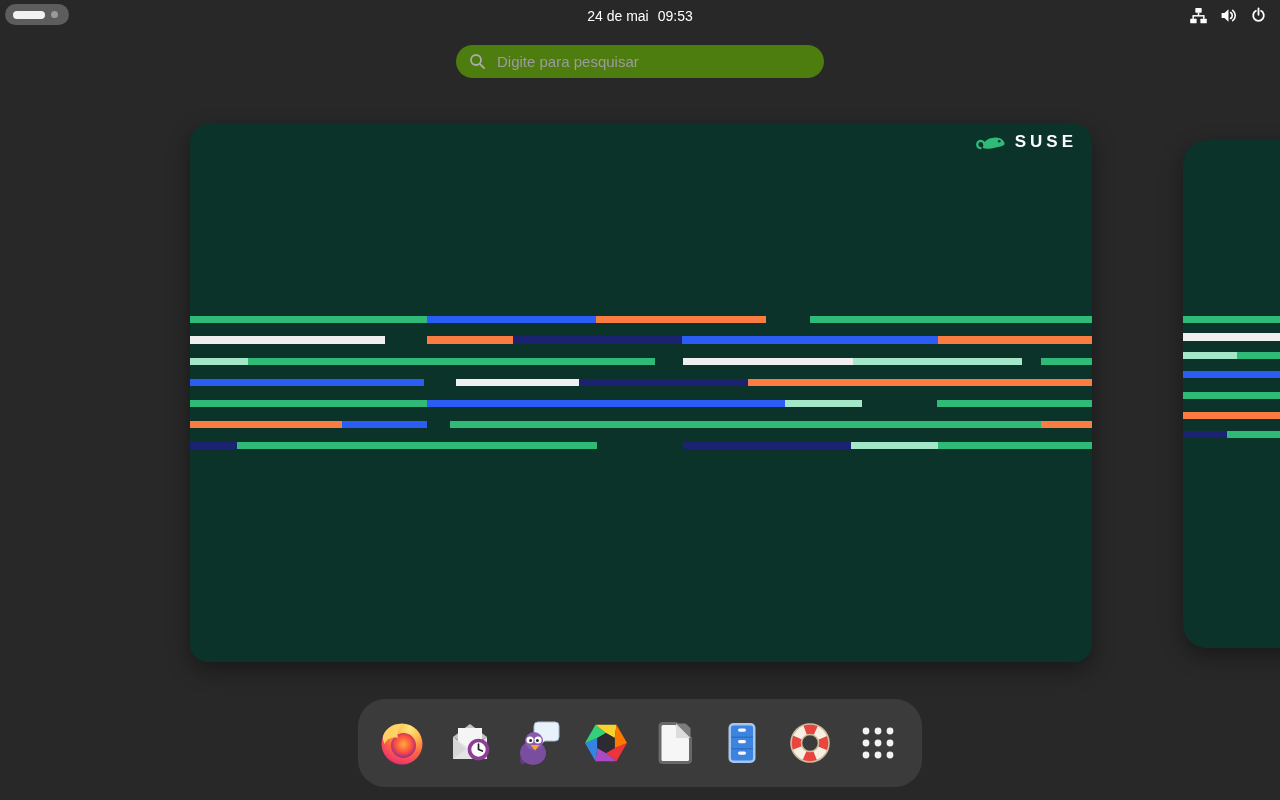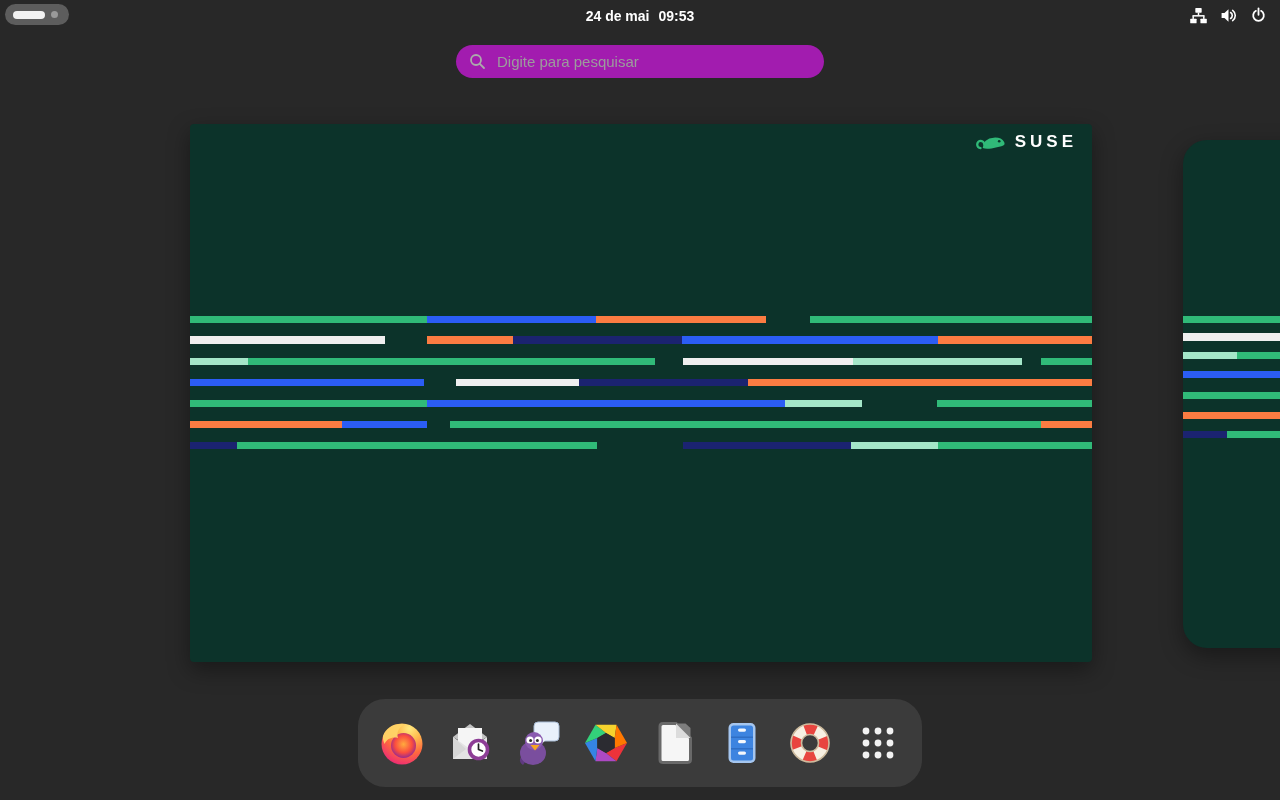--- a/index.html
+++ b/index.html
@@ -4,33 +4,33 @@
 <style>
   *{margin:0;padding:0;box-sizing:border-box}
   html,body{width:1280px;height:800px;overflow:hidden}
   body{background:#282828;font-family:"Liberation Sans","DejaVu Sans",sans-serif;position:relative}
 
   
   .topbar{position:absolute;top:0;left:0;right:0;height:31px}
   .ws-indicator{position:absolute;left:5px;top:4px;width:64px;height:21px;border-radius:11px;background:#5d5d5d;cursor:pointer}
   .ws-pill-active{position:absolute;left:8px;top:6.5px;width:32px;height:8px;border-radius:4px;background:#f2f2f2}
   .ws-dot{position:absolute;left:46px;top:7px;width:7px;height:7px;border-radius:50%;background:#9a9a9a}
-  .clock{position:absolute;left:50%;transform:translateX(-50%);top:0;height:31px;display:flex;align-items:center;gap:9px;color:#ffffff;font-size:14px;font-weight:700;cursor:pointer}
+  .clock{position:absolute;left:50%;transform:translateX(-50%);top:0;height:31px;display:flex;align-items:center;gap:9px;color:#ffffff;font-size:14px;font-weight:400;cursor:pointer}
   .status{position:absolute;right:13px;top:0;height:31px;display:flex;align-items:center;gap:13px;cursor:pointer}
   .status svg{display:block}
 
   
   .search{position:absolute;left:456px;top:45px;width:368px;height:33px}
-  .search input{width:100%;height:100%;border:none;outline:none;border-radius:17px;background:#a21caf;color:#e8e8e8;font-size:15px;padding:0 16px 0 41px;font-family:inherit}
+  .search input{width:100%;height:100%;border:none;outline:none;border-radius:17px;background:#4d7c0f;color:#e8e8e8;font-size:15px;padding:0 16px 0 41px;font-family:inherit}
   .search input::placeholder{color:#9c9c9c}
   .search .mag{position:absolute;left:13px;top:8px;pointer-events:none}
 
   
   .workspace{position:absolute;overflow:hidden;box-shadow:0 8px 22px rgba(0,0,0,.38);cursor:pointer;background:#0c332a}
-  .ws-main{left:190px;top:124px;width:902px;height:538px;border-radius:4px}
+  .ws-main{left:190px;top:124px;width:902px;height:538px;border-radius:18px}
   .ws-next{left:1183px;top:140px;width:200px;height:508px;border-radius:24px}
   .stripe{position:absolute}
   .suse-logo{position:absolute;top:7px;right:15px;display:flex;align-items:center;gap:7px}
   .suse-logo .brand{color:#ffffff;font-size:17px;font-weight:700;letter-spacing:4px}
 
   
   .dock{position:absolute;left:358px;top:699px;width:564px;height:88px;border-radius:27px;background:#3b3b3b;display:flex;align-items:center;gap:20px;padding:0 20px}
   .dock button{width:48px;height:48px;border:none;background:transparent;padding:0;cursor:pointer}
   .dock svg{display:block}
 </style>

